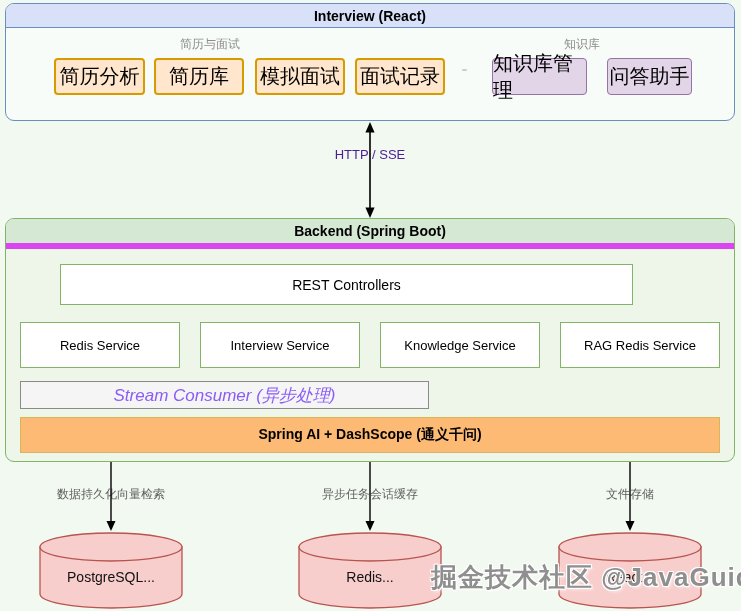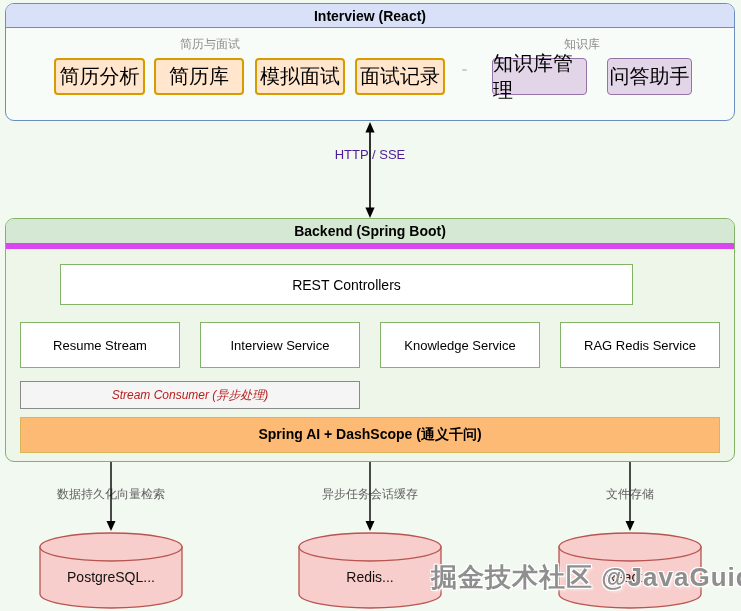--- a/index.html
+++ b/index.html
@@ -77,23 +77,23 @@
     background: #ffffff;
     border: 1px solid #82b366;
     font-size: 14px;
     z-index: 2;
   }
   .rest-bar   { left: 20px; top: 264px; width: 573px; height: 41px; margin-left: 40px; }
   .svc        { top: 322px; height: 46px; width: 160px; font-size: 13px; }
   .svc-0 { left: 20px; }  .svc-1 { left: 200px; }
   .svc-2 { left: 380px; } .svc-3 { left: 560px; }
   .stream-bar {
-    left: 20px; top: 381px; width: 340px; height: 28px;
+    left: 20px; top: 381px; width: 409px; height: 28px;
     background: #f5f5f5; border: 1px solid #8a8a8a;
-    font-style: italic; color: #b91c1c; font-size: 12px;
+    font-style: italic; color: #8b5cf6; font-size: 17px;
   }
   .ai-bar {
     left: 20px; top: 417px; width: 700px; height: 36px;
     background: #fdba74; border: 1px solid #d6b656;
     font-weight: bold; font-size: 14px;
   }
 
   
   .edge-label {
     position: absolute;
@@ -166,21 +166,21 @@
 
 <div class="tiny-dot"></div>
 
 <div class="http-label">HTTP / SSE</div>
 
 <div class="container backend-box">
   <div class="backend-header">Backend (Spring Boot)</div>
 </div>
 
 <div class="be-item rest-bar">REST Controllers</div>
-<div class="be-item svc svc-0">Resume Stream</div>
+<div class="be-item svc svc-0">Redis Service</div>
 <div class="be-item svc svc-1">Interview Service</div>
 <div class="be-item svc svc-2">Knowledge Service</div>
 <div class="be-item svc svc-3">RAG Redis Service</div>
 <div class="be-item stream-bar">Stream Consumer (异步处理)</div>
 <div class="be-item ai-bar">Spring AI + DashScope (通义千问)</div>
 
 <div class="edge-label" style="left:31px;  top:486px;">数据持久化向量检索</div>
 <div class="edge-label" style="left:290px; top:486px;">异步任务会话缓存</div>
 <div class="edge-label" style="left:550px; top:486px;">文件存储</div>
 

